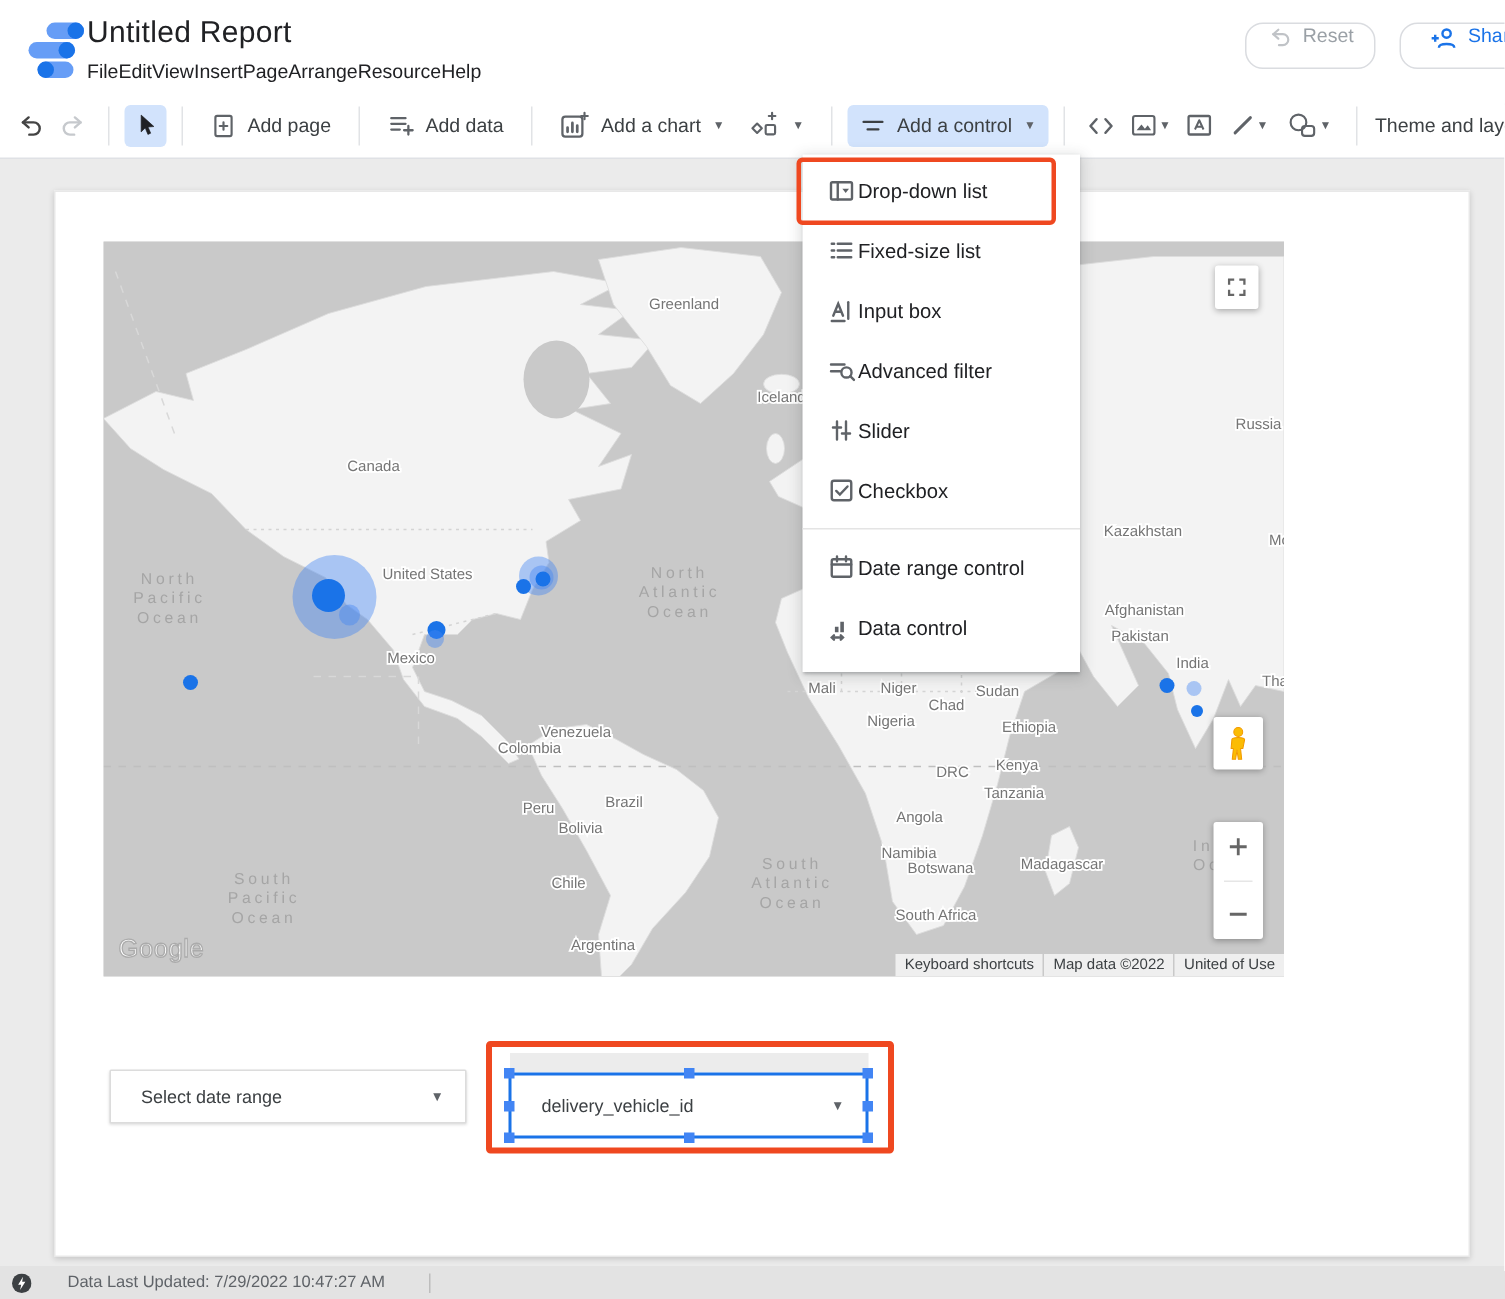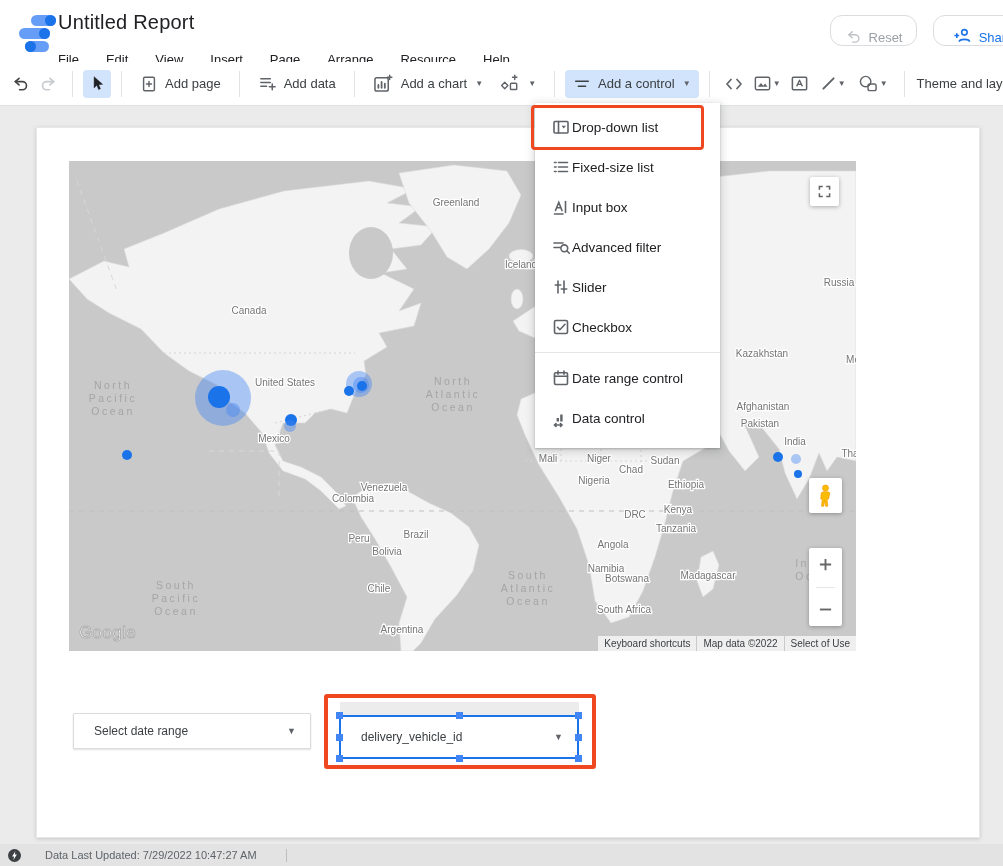--- a/index.html
+++ b/index.html
@@ -9,24 +9,24 @@
 
   
   .hdr{position:absolute;top:0;left:0;width:100%;height:70px;background:#fff;border-bottom:1px solid #eef0f2;z-index:5}
   .logo{position:absolute;left:8px;top:8px;width:46px;height:46px}
   .lp{position:absolute;height:11px;border-radius:6px;background:#669df6}
   .lp .dot{position:absolute;top:0;width:11px;height:11px;border-radius:50%;background:#1a73e8}
   .lp1{left:23px;top:7px;width:25px}.lp1 .dot{right:0}
   .lp2{left:11px;top:20px;width:31px}.lp2 .dot{right:0}
   .lp3{left:17px;top:33px;width:24px}.lp3 .dot{left:0}
   .title{position:absolute;left:58px;top:11px;font-size:20px;color:#202124;letter-spacing:.2px}
-  .hmenu{position:absolute;left:58px;top:52px;display:flex;gap:27px;font-size:13px;color:#202124}
+  .hmenu{position:absolute;left:58px;top:40px;display:flex;font-size:13px;color:#202124}
   .hmenu-item{cursor:default}
   .btn{position:absolute;top:15px;height:31px;border:1px solid #dadce0;border-radius:12px;background:#fff;
-       display:flex;align-items:flex-end;justify-content:center;gap:7px;font-size:13px}
+       display:flex;align-items:flex-start;justify-content:center;gap:7px;font-size:13px}
   .btn-reset{left:830px;width:87px;color:#9aa0a6}
   .btn-share{left:933px;width:100px;color:var(--accent);font-weight:500}
 
   
   .tb{position:absolute;top:62px;left:0;width:100%;height:44px;background:#fff;border-bottom:1px solid #dfe1e5;
       display:flex;align-items:center;padding:0 6px;color:var(--muted);z-index:5}
   .tb-sep{width:1px;height:26px;background:#e1e3e6;margin:0 10px;flex:none}
   .ibtn{width:28px;height:28px;border-radius:4px;display:flex;align-items:center;justify-content:center;flex:none}
   .ibtn.active{background:var(--active)}
   .tbtn{display:flex;align-items:center;gap:7px;font-size:13px;color:var(--ink);padding:5px 8px;border-radius:4px;flex:none;white-space:nowrap}
@@ -369,21 +369,21 @@
         <span style="display:flex">
             <svg width="15" height="15" viewBox="0 0 16 16">
               <path d="M2 8 h12" stroke="#666" stroke-width="2"></path>
             </svg>
           </span>
       </div>
       <div class="glogo">Google</div>
       <div class="attr">
           <span class="attr-item">Keyboard shortcuts</span>
           <span class="attr-item">Map data ©2022</span>
-          <span class="attr-item">Select of Use</span>
+          <span class="attr-item">United of Use</span>
         </div>
     </div>
 
 
     <div class="ctl-date">
       <span>Select date range</span>
       <span class="sel-caret">▼</span>
     </div>
 
     <div class="redbox2">

